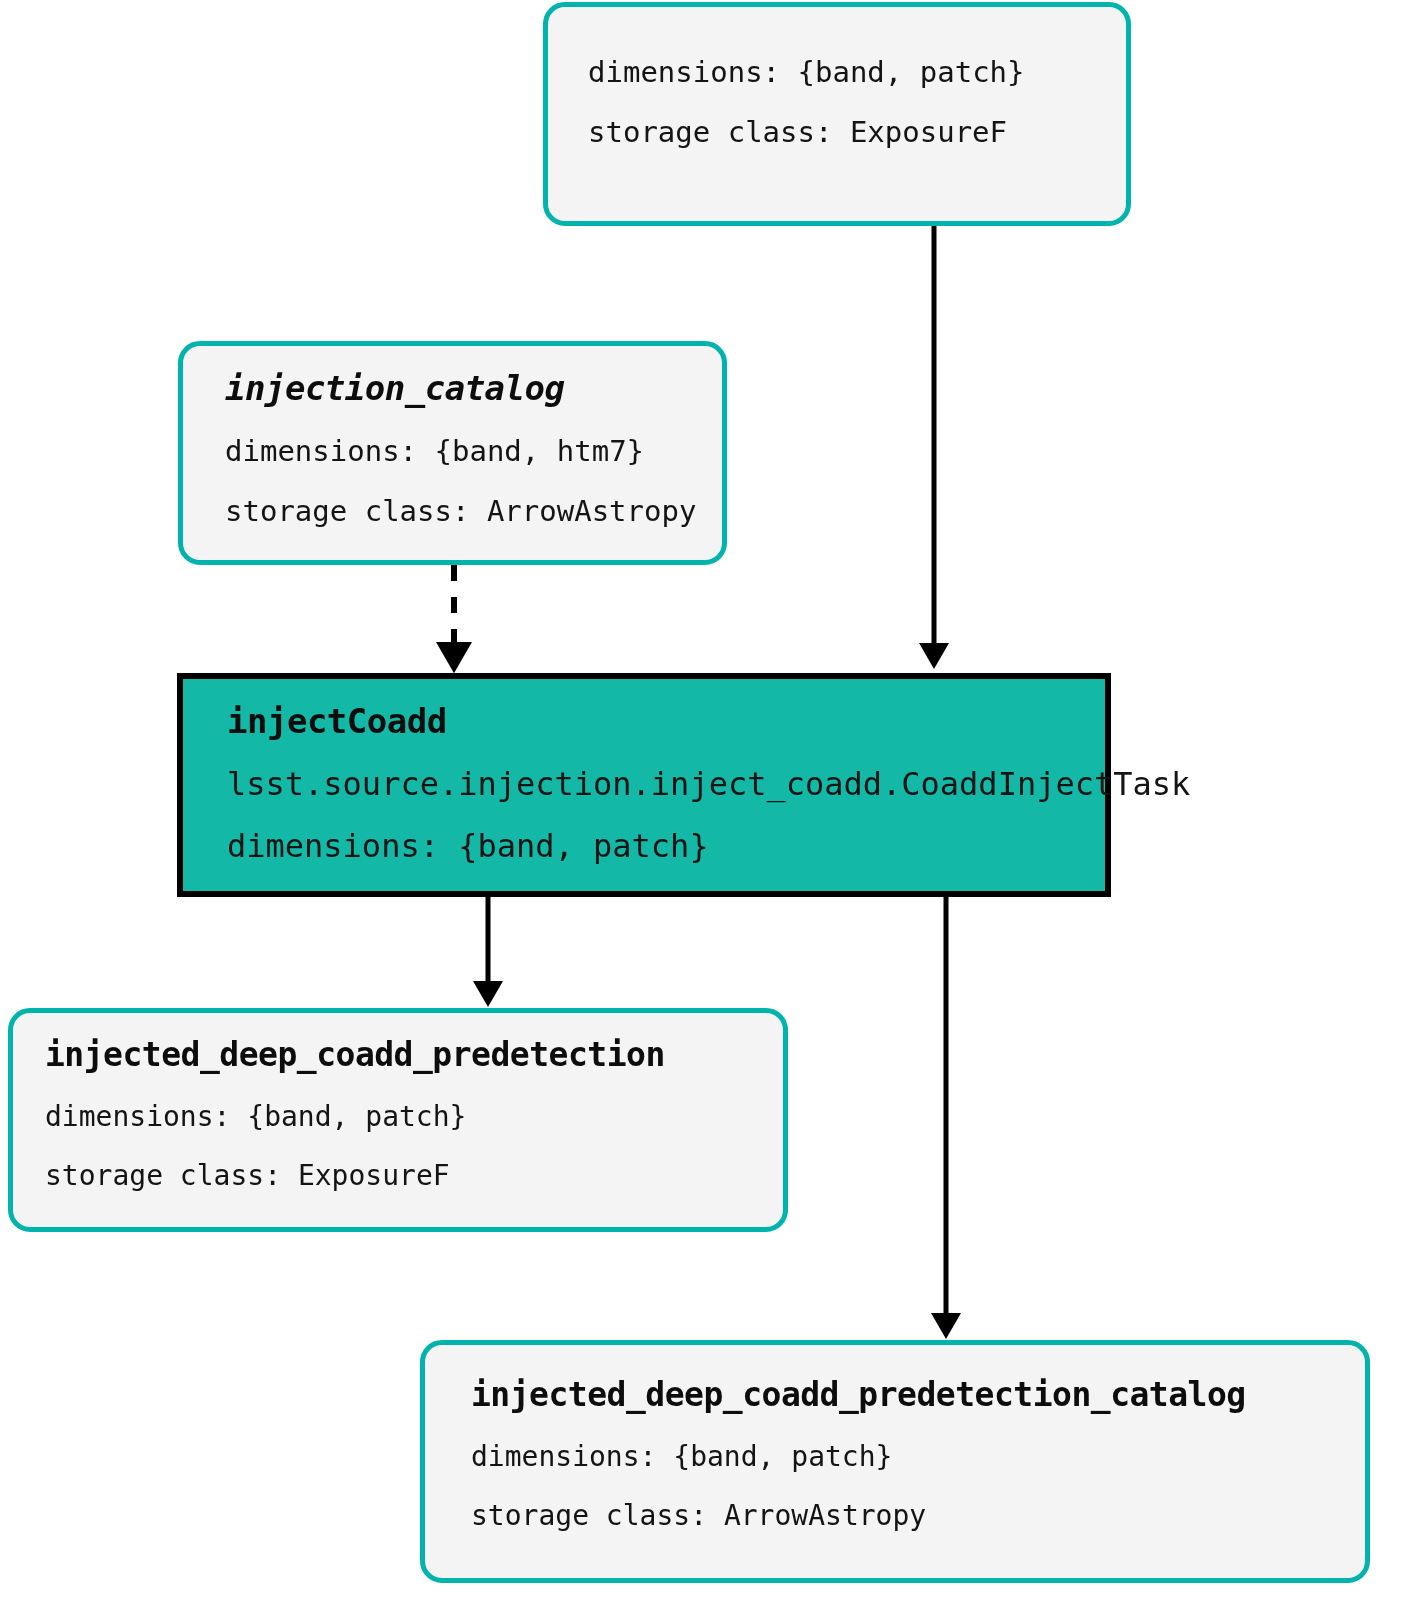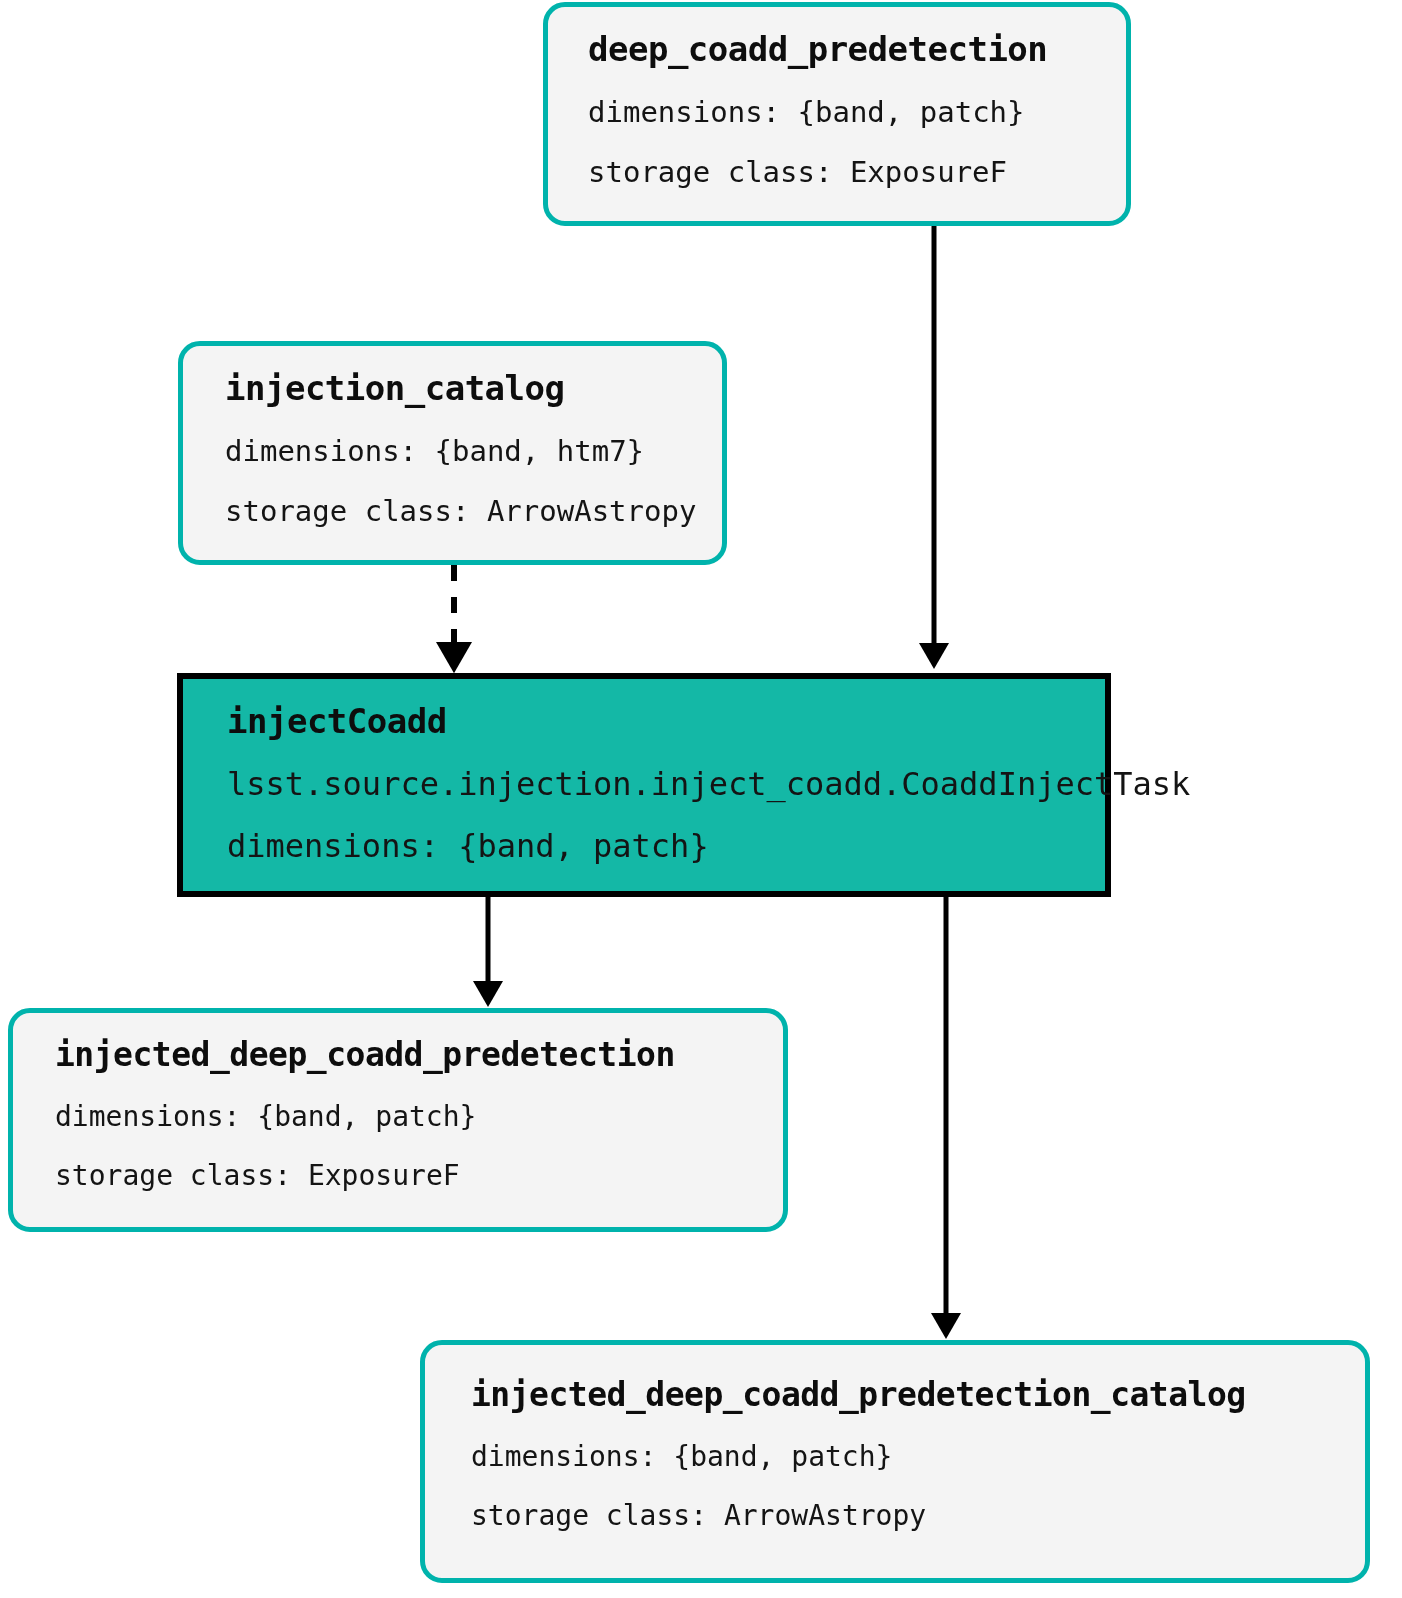--- a/index.html
+++ b/index.html
@@ -82,39 +82,39 @@
   #node-deep-coadd-predetection .node-title { font-size: 34px; }
   #node-deep-coadd-predetection .node-line  { font-size: 29px; margin-top: 26px; }
 
   #node-injection-catalog {
     left: 178px;
     top: 341px;
     width: 549px;
     height: 224px;
     padding: 22px 0 0 42px;
   }
-  #node-injection-catalog .node-title { font-size: 34px; }
+  #node-injection-catalog .node-title { font-size: 34px; font-style: italic; }
   #node-injection-catalog .node-line  { font-size: 29px; margin-top: 26px; }
 
   #node-inject-coadd {
     left: 177px;
     top: 673px;
     width: 934px;
     height: 224px;
     padding: 22px 0 0 44px;
   }
   #node-inject-coadd .node-title { font-size: 34px; }
   #node-inject-coadd .node-line  { font-size: 32px; margin-top: 24px; }
 
   #node-injected-deep-coadd-predetection {
     left: 8px;
     top: 1008px;
     width: 780px;
     height: 224px;
-    padding: 22px 0 0 42px;
+    padding: 22px 0 0 32px;
   }
   #node-injected-deep-coadd-predetection .node-title { font-size: 33px; }
   #node-injected-deep-coadd-predetection .node-line  { font-size: 28px; margin-top: 26px; }
 
   #node-injected-deep-coadd-predetection-catalog {
     left: 420px;
     top: 1340px;
     width: 950px;
     height: 243px;
     padding: 30px 0 12px 46px;
@@ -137,21 +137,20 @@
     <line x1="934" y1="226" x2="934" y2="648" stroke="#000000" stroke-width="5" marker-end="url(#arrowhead)"></line>
 
     <line x1="454" y1="565" x2="454" y2="648" stroke="#000000" stroke-width="6" stroke-dasharray="16,16" marker-end="url(#arrowhead)"></line>
 
     <line x1="488" y1="897" x2="488" y2="986" stroke="#000000" stroke-width="5" marker-end="url(#arrowhead)"></line>
 
     <line x1="946" y1="897" x2="946" y2="1318" stroke="#000000" stroke-width="5" marker-end="url(#arrowhead)"></line>
   </svg>
 
   <div class="node dataset-node" id="node-deep-coadd-predetection">
-    <div class="node-title">deep_coadd_predetection</div>
     <div class="node-line">
       <span class="kv-key">dimensions:</span> 
       <span class="kv-val">{band, patch}</span>
     </div>
     <div class="node-line">
       <span class="kv-key">storage class:</span> 
       <span class="kv-val">ExposureF</span>
     </div>
   </div>
 

